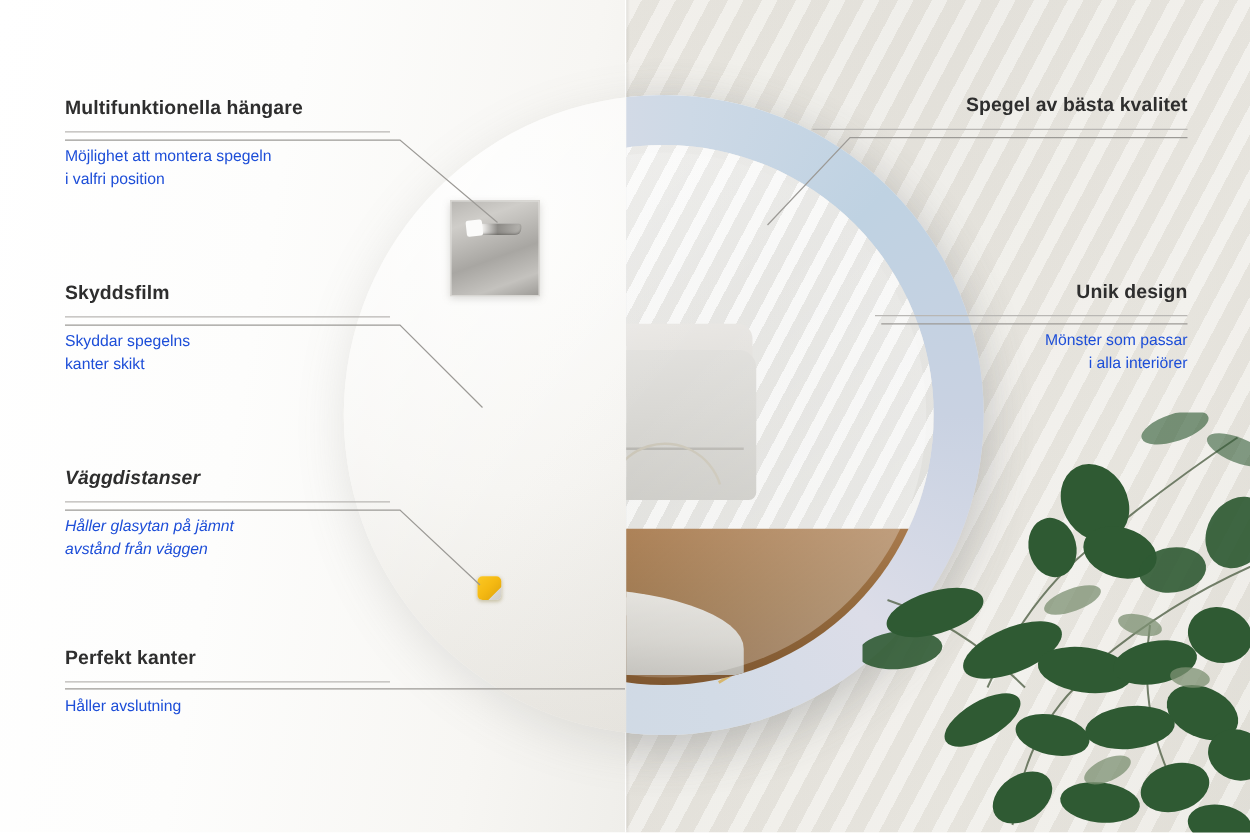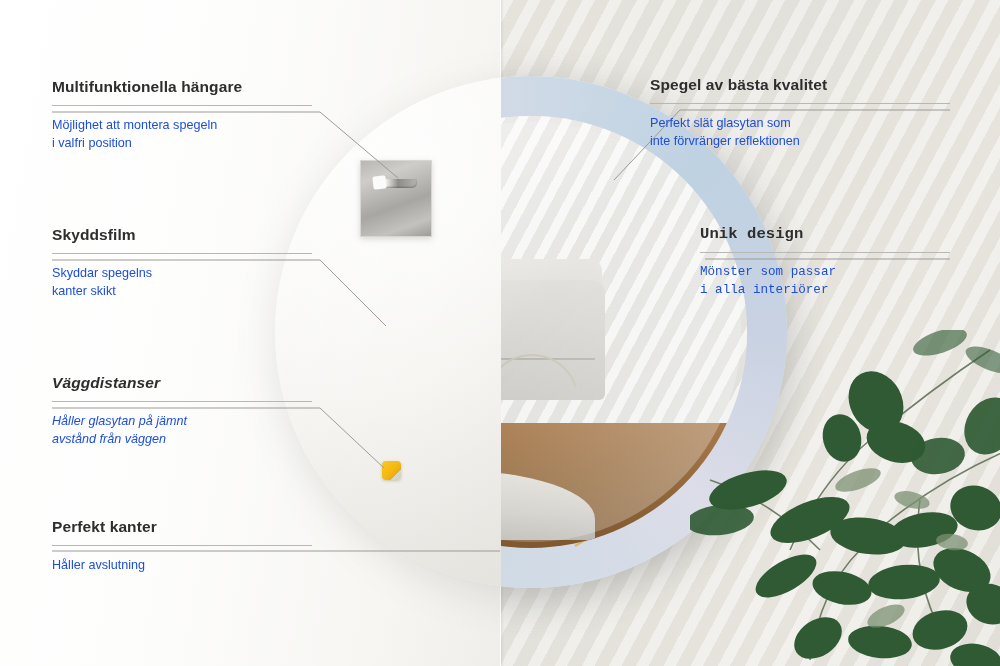--- a/index.html
+++ b/index.html
@@ -159,21 +159,21 @@
   
   .callout{position:absolute;}
   .callout h3{
     margin:0 0 9px 0;font-size:15.5px;font-weight:bold;color:#2e2e2e;letter-spacing:.1px;
   }
   .callout .rule{height:1px;background:#b9b7b4;margin-bottom:11px;}
   .callout p{
     margin:0;font-size:12.6px;line-height:1.42;color:#1d4ed8;font-weight:normal;
   }
   .c-left{text-align:left;}
-  .c-right{text-align:left;}
+  .c-right{text-align:right;}
 
   .leader{position:absolute;left:0;top:0;width:1000px;height:666px;pointer-events:none;}
 </style>
 </head>
 <body>
 
 <div class="stage">
 
   <div class="panel-left"></div>
   <div class="panel-right">
@@ -306,27 +306,23 @@
     <h3>Perfekt kanter</h3>
     <div class="rule"></div>
     <p>
       <span>Håller avslutning</span>
     </p>
   </div>
 
   <div class="callout c-right" style="left:650px;top:76px;width:300px;">
     <h3>Spegel av bästa kvalitet</h3>
     <div class="rule"></div>
-    <p>
-      <span>Perfekt slät glasytan som</span><br>
-      <span>inte förvränger reflektionen</span>
-    </p>
-  </div>
-
-  <div class="callout c-right" style="left:700px;top:225px;width:250px;font-family:Liberation Mono, monospace;">
+  </div>
+
+  <div class="callout c-right" style="left:700px;top:225px;width:250px;">
     <h3>Unik design</h3>
     <div class="rule"></div>
     <p>
       <span>Mönster som passar</span><br>
       <span>i alla interiörer</span>
     </p>
   </div>
 
 </div>
 

